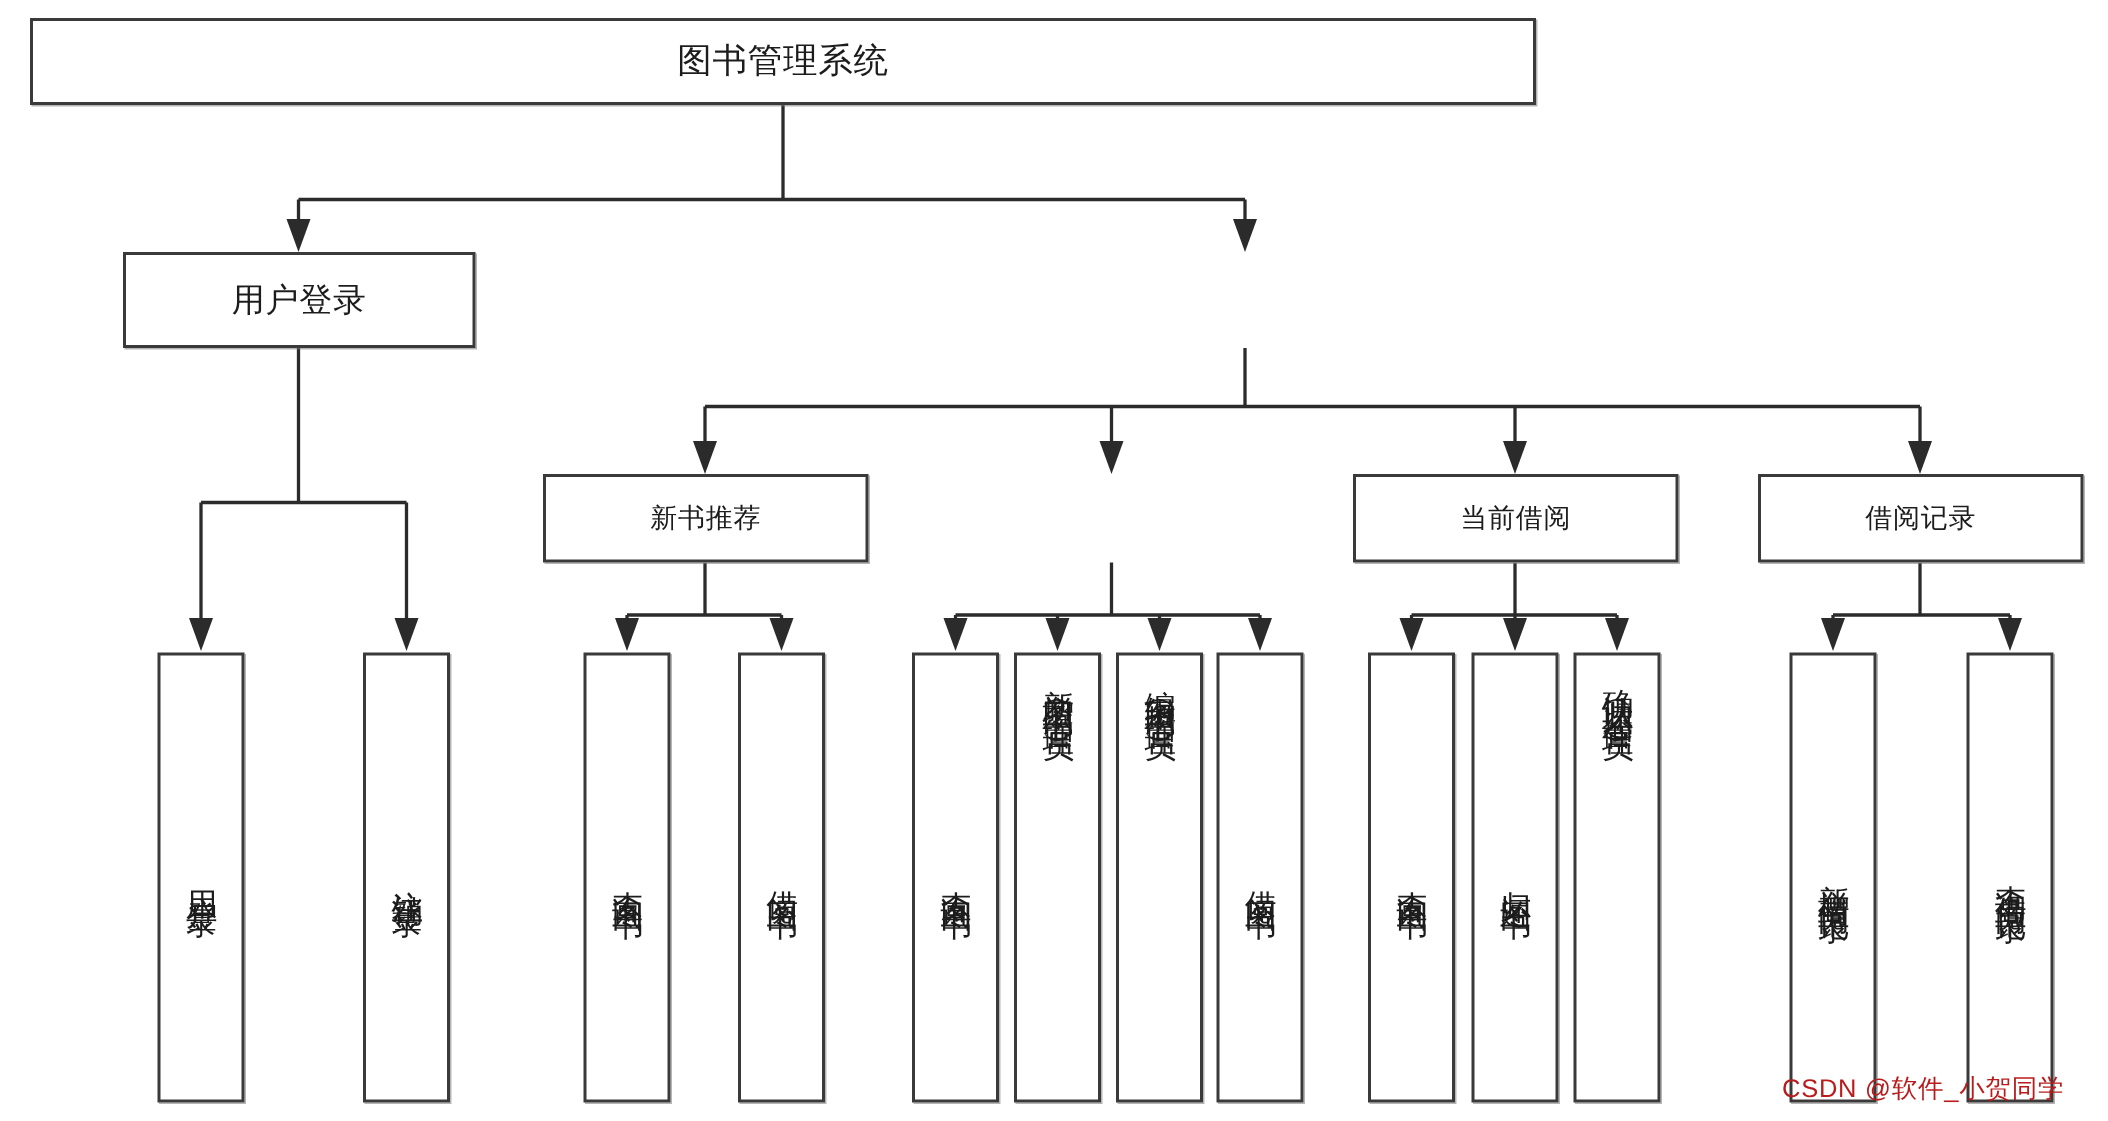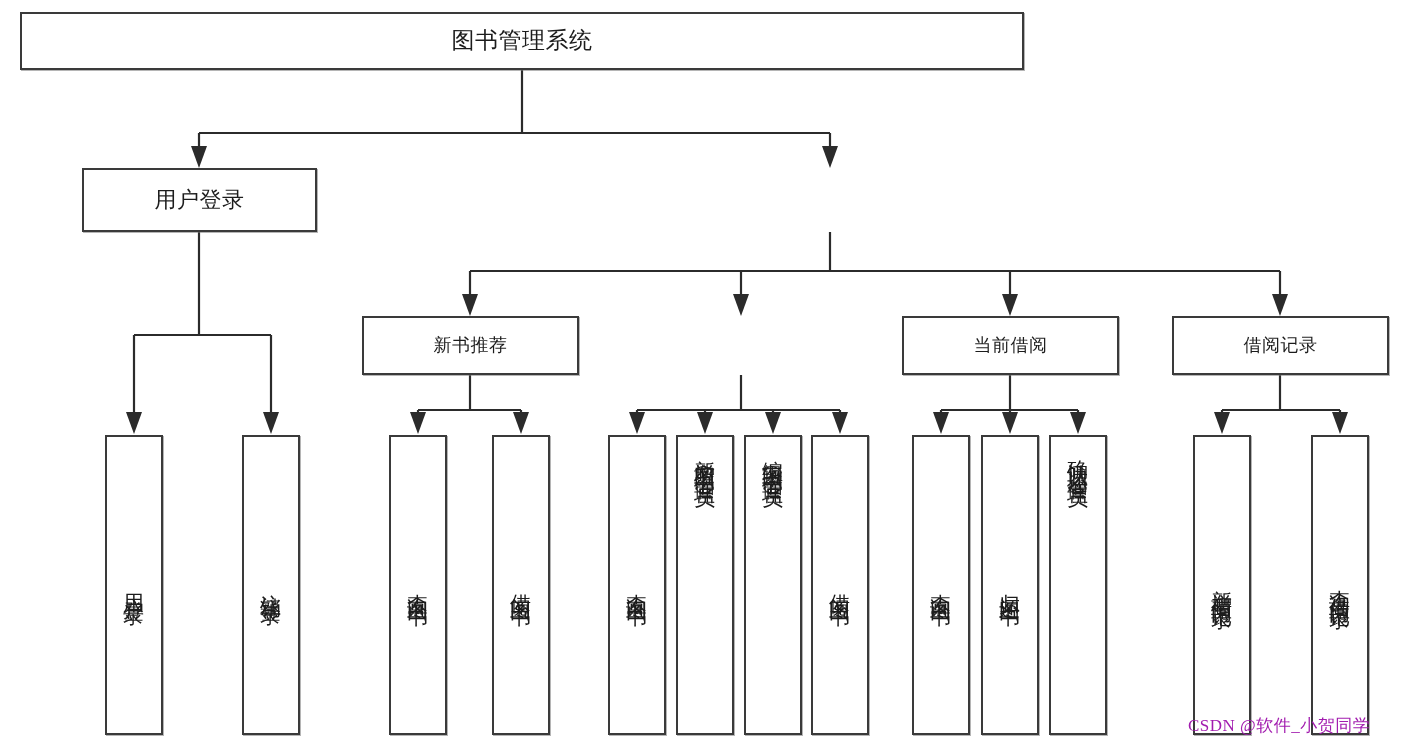--- a/index.html
+++ b/index.html
@@ -101,24 +101,24 @@
     align-items: center;
     padding-top: 0;
   }
   
   #watermark {
     position: absolute;
     z-index: 3;
     left: 1188px;
     top: 714px;
     font-size: 17px;
-    color: #a21caf;
+    color: #b91c1c;
     white-space: nowrap;
     letter-spacing: 0.5px;
-    font-family: Liberation Serif, serif;
+    font-family: Liberation Sans, sans-serif;
   }
 </style>
 </head>
 <body>
 
 <div id="diagram-root">
 
   <svg id="connectors" viewBox="0 0 1405 747" width="1405" height="747" xmlns="http://www.w3.org/2000/svg">
 
     <line x1="522" y1="70" x2="522" y2="133"></line>

